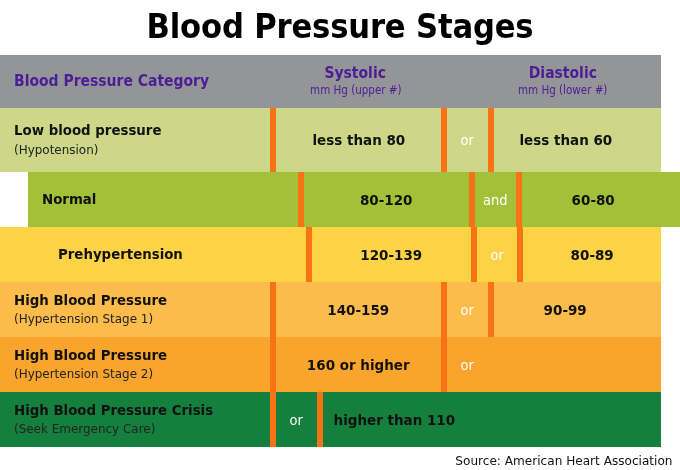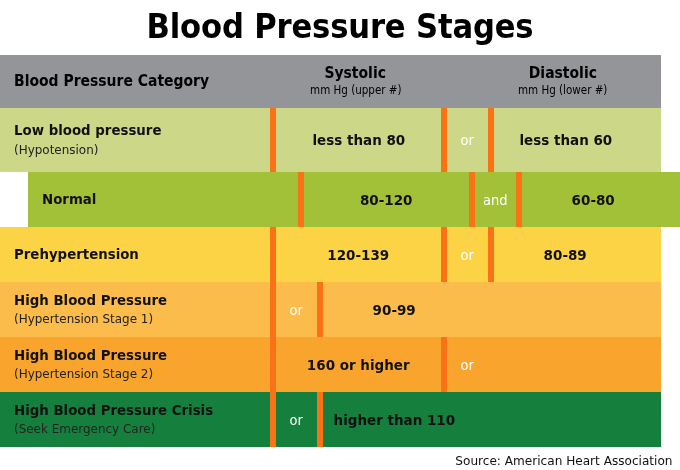--- a/index.html
+++ b/index.html
@@ -149,21 +149,21 @@
 </style>
 </head>
 <body>
 
 <div id="page">
 
   <div class="title">Blood Pressure Stages</div>
 
   <div class="table">
 
-    <div class="row row-head" style="background: rgb(148, 149, 153); color: #000000;">
+    <div class="row row-head" style="background: rgb(148, 149, 153); color: #4c1d95;">
       <div class="cell c-cat">
         <div class="head-main">Blood Pressure Category</div>
       </div>
       <div class="cell c-sys">
         <div class="head-main">Systolic</div>
         <div class="head-sub">mm Hg (upper #)</div>
       </div>
       <div class="cell c-conn"></div>
       <div class="cell c-dia">
         <div class="head-main">Diastolic</div>
@@ -195,40 +195,43 @@
         <div class="val">80-120</div>
       </div>
       <div class="cell c-conn">
         <div class="conn">and</div>
       </div>
       <div class="cell c-dia">
         <div class="val">60-80</div>
       </div>
     </div>
 
-    <div class="row row-data" style="background: rgb(252, 211, 68);">
+    <div class="row row-data" style="background: rgb(252, 211, 68); padding-left: 44px;">
       <div class="cell c-cat">
         <div class="cat-name">Prehypertension</div>
       </div>
       <div class="cell c-sys">
         <div class="val">120-139</div>
       </div>
       <div class="cell c-conn">
         <div class="conn">or</div>
       </div>
       <div class="cell c-dia">
         <div class="val">80-89</div>
       </div>
     </div>
 
     <div class="row row-data" style="background: rgb(252, 188, 76);">
       <div class="cell c-cat">
         <div class="cat-name">High Blood Pressure</div>
         <div class="cat-sub">(Hypertension Stage 1)</div>
       </div>
+      <div class="cell c-sys">
+        <div class="val">140-159</div>
+      </div>
       <div class="cell c-conn">
         <div class="conn">or</div>
       </div>
       <div class="cell c-dia">
         <div class="val">90-99</div>
       </div>
     </div>
 
     <div class="row row-data" style="background: rgb(249, 165, 45);">
       <div class="cell c-cat">

